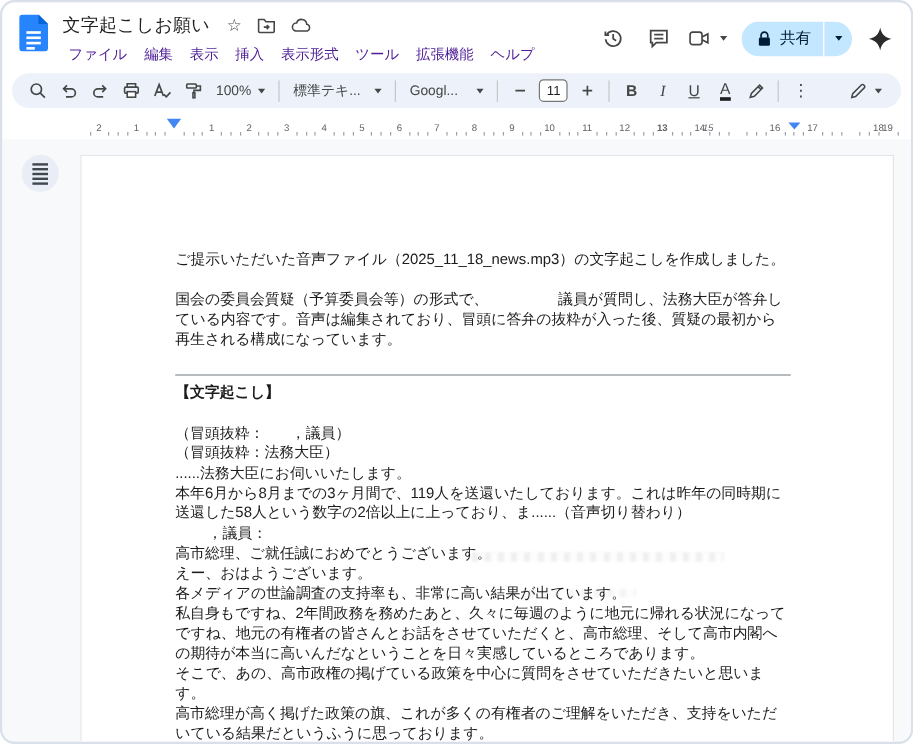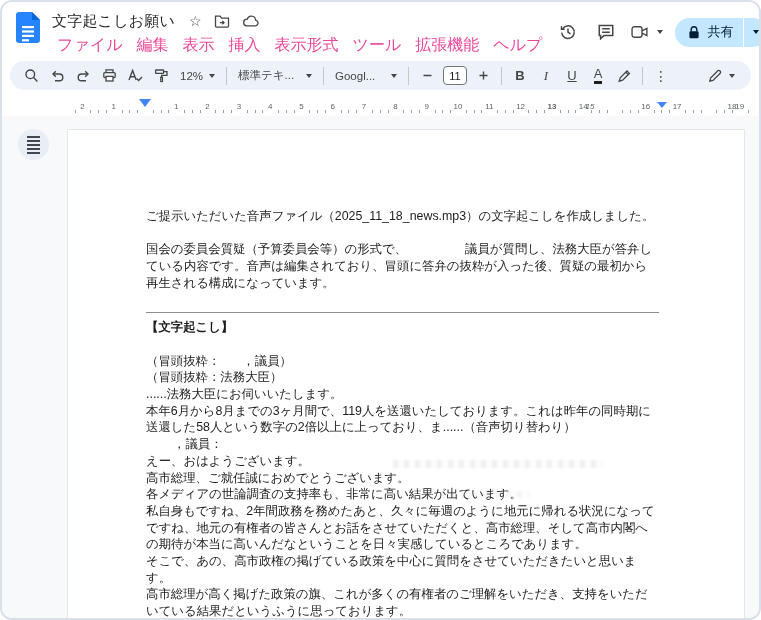--- a/index.html
+++ b/index.html
@@ -10,21 +10,21 @@
 
   
   .topbar{height:57px;background:#fff;display:flex;align-items:flex-start;justify-content:space-between;padding:8px 14px 0 12px;flex:none;}
   .topbar-left{display:flex;align-items:flex-start;}
   .docs-logo{width:24px;height:31px;margin:2px 10px 0 2px;flex:none;}
   .title-col{display:flex;flex-direction:column;justify-content:flex-end;}
   .title-row{display:flex;align-items:center;height:22px;}
   .doc-title{font-size:15px;color:#1f1f1f;letter-spacing:.2px;padding:0 2px;white-space:nowrap;}
   .title-icon{margin-left:12px;color:#444746;font-size:14px;line-height:1;display:flex;align-items:center;cursor:pointer;background:none;border:none;padding:0;}
   .menubar{display:flex;align-items:center;height:24px;margin-top:1px;}
-  .menu-item{font-size:16px;color:#ec4899;background:none;border:none;padding:2px 7px;border-radius:6px;cursor:pointer;font-family:inherit;white-space:nowrap;}
+  .menu-item{font-size:12px;color:#4c1d95;background:none;border:none;padding:2px 7px;border-radius:6px;cursor:pointer;font-family:inherit;white-space:nowrap;}
   .topbar-right{display:flex;align-items:center;height:40px;margin-top:2px;}
   .tb-icon-btn{background:none;border:none;padding:0;width:38px;height:38px;display:flex;align-items:center;justify-content:center;cursor:pointer;border-radius:50%;}
   .caret{width:0;height:0;border-left:3.5px solid transparent;border-right:3.5px solid transparent;border-top:4px solid #444746;display:inline-block;}
   .cam-caret{margin-left:2px;margin-right:6px;}
   .share-pill{display:flex;align-items:center;height:29px;border-radius:999px;overflow:hidden;margin-left:6px;}
   .share-main{display:flex;align-items:center;background:#c2e7ff;height:100%;padding:0 10px 0 12px;border:none;cursor:pointer;}
   .share-label{font-size:13px;color:#001d35;margin-left:6px;font-weight:500;white-space:nowrap;}
   .share-caret-btn{width:24px;height:100%;background:#c2e7ff;border:none;border-left:1px solid #fff;display:flex;align-items:center;justify-content:center;cursor:pointer;}
   .share-caret-btn .caret{border-top-color:#001d35;}
   .gemini-btn{background:none;border:none;margin-left:12px;cursor:pointer;padding:2px;}
@@ -193,21 +193,21 @@
         </svg>
       </button>
       <button class="t-btn">
         <svg width="15" height="15" viewBox="0 0 15 15" fill="none" stroke="#444746" stroke-width="1.3">
           <rect x="1.6" y="2" width="8" height="3.4" rx="0.6"></rect>
           <path d="M9.6 3.7 h3.4 v3.6 H7.6 v2"></path>
             <rect x="6.8" y="9.3" width="1.6" height="4.2"></rect>
         </svg>
       </button>
       <button class="t-btn t-dd">
-        <span class="t-label">12%</span>
+        <span class="t-label">100%</span>
           <span class="caret"></span>
       </button>
       <span class="t-divider"></span>
       <button class="t-btn t-dd" style="min-width:86px;justify-content:space-between;">
         <span class="t-label">標準テキ...</span>
           <span class="caret"></span>
       </button>
       <span class="t-divider"></span>
       <button class="t-btn t-dd" style="min-width:74px;justify-content:space-between;">
         <span class="t-label">Googl...</span>
@@ -368,22 +368,22 @@
           <div class="para"><span>国会の委員会質疑（予算委員会等）の形式で、</span><span class="redact-gap" style="width: 58px;"></span><span>議員が質問し、法務大臣が答弁している内容です。音声は編集されており、冒頭に答弁の抜粋が入った後、質疑の最初から再生される構成になっています。</span></div>
           <div class="para"></div>
           <div class="hr"></div>
           <div class="para"><span class="b">【文字起こし】</span></div>
           <div class="para"></div>
           <div class="para"><span>（冒頭抜粋：</span><span class="redact-gap" style="width: 22px;"></span><span>，議員）</span></div>
           <div class="para"><span>（冒頭抜粋：法務大臣）</span></div>
           <div class="para"><span>......法務大臣にお伺いいたします。</span></div>
           <div class="para"><span>本年6月から8月までの3ヶ月間で、119人を送還いたしております。これは昨年の同時期に送還した58人という数字の2倍以上に上っており、ま......（音声切り替わり）</span></div>
           <div class="para"><span class="redact-gap" style="width: 27px;"></span><span>，議員：</span></div>
+          <div class="para"><span>高市総理、ご就任誠におめでとうございます。</span></div>
           <div class="para"><span>えー、おはようございます。</span></div>
-          <div class="para"><span>高市総理、ご就任誠におめでとうございます。</span></div>
           <div class="para"><span>各メディアの世論調査の支持率も、非常に高い結果が出ています。</span></div>
           <div class="para"><span>私自身もですね、2年間政務を務めたあと、久々に毎週のように地元に帰れる状況になってですね、地元の有権者の皆さんとお話をさせていただくと、高市総理、そして高市内閣への期待が本当に高いんだなということを日々実感しているところであります。</span></div>
           <div class="para"><span>そこで、あの、高市政権の掲げている政策を中心に質問をさせていただきたいと思います。</span></div>
           <div class="para"><span>高市総理が高く掲げた政策の旗、これが多くの有権者のご理解をいただき、支持をいただいている結果だというふうに思っております。</span></div>
         </div>
       <div class="smudge smudge1"></div>
       <div class="smudge smudge2"></div>
     </div>
   </div>
 

